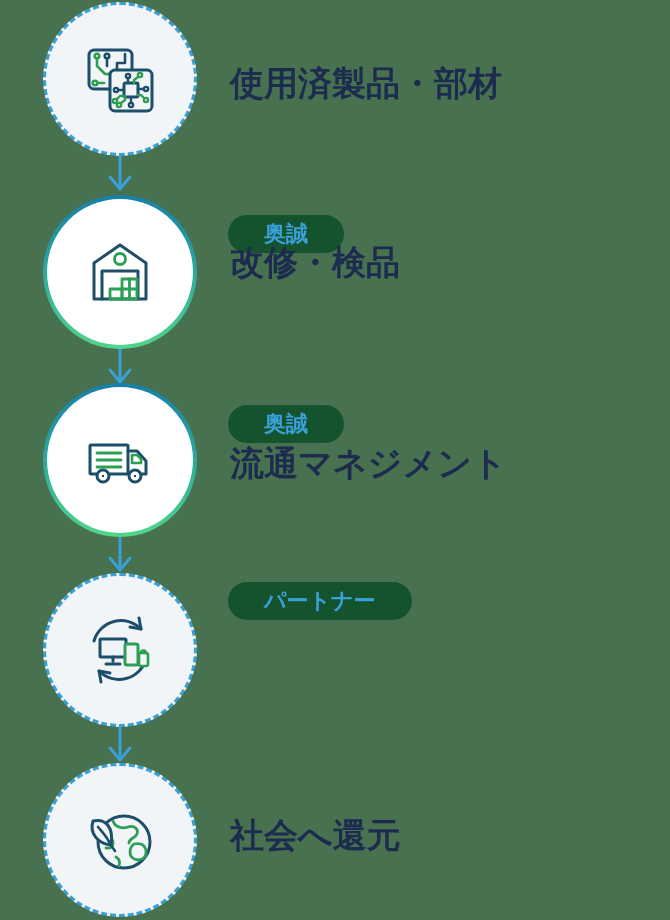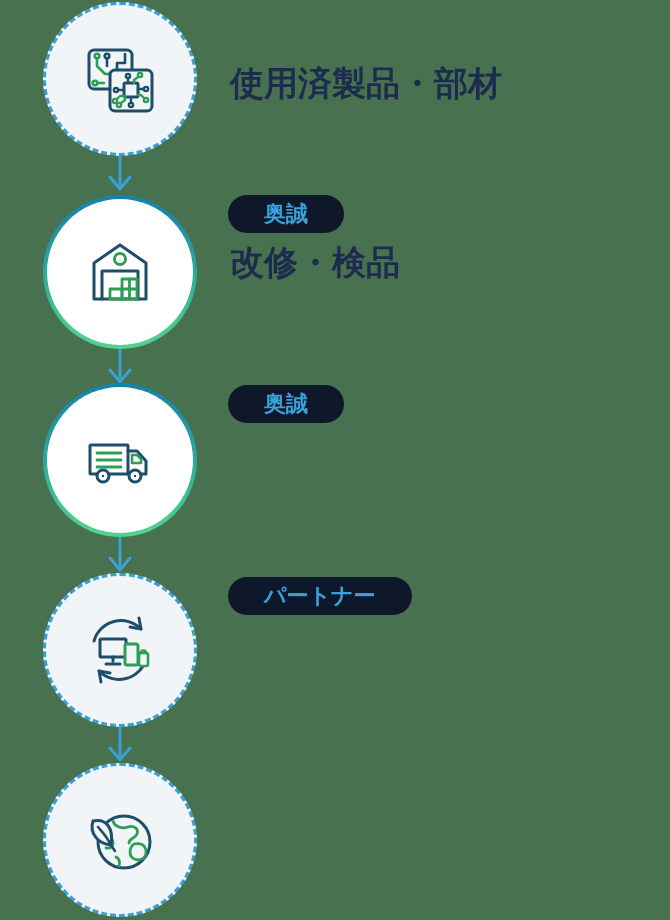--- a/index.html
+++ b/index.html
@@ -47,27 +47,28 @@
     width:80px;height:80px;
     display:flex;align-items:center;justify-content:center;
   }
   .icon-wrap svg{width:80px;height:80px;display:block;}
   .badge{
     position:absolute;
     left:228px;
     height:38px;
     line-height:38px;
     padding:0 36px;
-    background:#0f172a;
+    background:#14532d;
     border-radius:19px;
     color:#3aa0d8;
     font-size:22px;
     font-weight:700;
     white-space:nowrap;
     display:inline-block;
+    margin-top:20px;
   }
   .step-label{
     position:absolute;
     left:230px;
     font-size:34px;
     line-height:36px;
     font-weight:700;
     color:#1d2c4e;
     white-space:nowrap;
   }
@@ -167,20 +168,21 @@
     <path d="M52,35 H57 L61,39 V43 H52 Z" stroke="#2d9e55" stroke-width="2.6"></path>
     <circle cx="23" cy="56" r="6" stroke="#1d4f6b" stroke-width="3" style="fill:var(--cbg)"></circle>
     <circle cx="23" cy="56" r="1.2" fill="#1d4f6b"></circle>
     <circle cx="55" cy="56" r="6" stroke="#1d4f6b" stroke-width="3" style="fill:var(--cbg)"></circle>
     <circle cx="55" cy="56" r="1.2" fill="#1d4f6b"></circle>
   </svg>
         </span>
       </div>
     </div>
     <div class="badge" style="top: 385px;">奥誠</div>
+    <div class="step-label" style="top: 445px;">流通マネジメント</div>
     <span class="arrow" style="top: 537px;">
   <svg viewBox="0 0 24 38" fill="none" stroke="#3aa0d8" stroke-width="3" stroke-linecap="round" stroke-linejoin="round">
     <path d="M12,1 V29"></path>
     <path d="M2,21 L12,33 L22,21"></path>
   </svg></span>
     <div class="circle dashed" style="top: 573px;">
       <div class="inner">
         <span class="icon-wrap">
   <svg viewBox="0 0 80 80" fill="none" stroke-linecap="round" stroke-linejoin="round">
     <g stroke="#1d4f6b" stroke-width="3">
@@ -191,21 +193,21 @@
     </g>
     <rect x="20" y="29" width="26" height="18" rx="1" stroke="#1d4f6b" stroke-width="3" style="fill:var(--cbg)"></rect>
     <path d="M33,47 v4 M26,54 h14" stroke="#1d4f6b" stroke-width="3"></path>
     <rect x="45" y="34" width="13" height="21" rx="2" stroke="#2d9e55" stroke-width="3" style="fill:var(--cbg)"></rect>
     <rect x="59" y="43" width="9" height="13" rx="2" stroke="#2d9e55" stroke-width="2.6" style="fill:var(--cbg)"></rect>
     <path d="M61,43 a2.5,2.5 0 0 1 5,0" stroke="#2d9e55" stroke-width="2.6"></path>
   </svg>
         </span>
       </div>
     </div>
-    <div class="badge" style="top: 577px;">パートナー</div>
+    <div class="badge" style="top: 562px;">パートナー</div>
     <span class="arrow" style="top: 727px;">
   <svg viewBox="0 0 24 38" fill="none" stroke="#3aa0d8" stroke-width="3" stroke-linecap="round" stroke-linejoin="round">
     <path d="M12,1 V29"></path>
     <path d="M2,21 L12,33 L22,21"></path>
   </svg></span>
     <div class="circle dashed" style="top: 763px;">
       <div class="inner">
         <span class="icon-wrap">
   <svg viewBox="0 0 80 80" fill="none" stroke-linecap="round" stroke-linejoin="round">
     <circle cx="44" cy="42" r="26" stroke="#1d4f6b" stroke-width="3" style="fill:var(--cbg)"></circle>
@@ -214,13 +216,14 @@
       <path d="M54,44 q10,-2 12,6 q1,9 -8,10 q-8,-1 -8,-8 q0,-5 4,-8 Z"></path>
       <path d="M28,38 q6,1 5,6 q-1,5 -7,4"></path>
       <path d="M36,57 q5,3 3,9"></path>
     </g>
     <path d="M13,21 C26,18 34,28 31,45 C18,44 9,33 13,21 Z" stroke="#1d4f6b" stroke-width="3" style="fill:var(--cbg)"></path>
     <path d="M18,27 C23,33 28,38 30,44 L35,51" stroke="#1d4f6b" stroke-width="2.6"></path>
   </svg>
         </span>
       </div>
     </div>
+    <div class="step-label" style="top: 817px;">社会へ還元</div>
   </div>
 
 </body></html>

